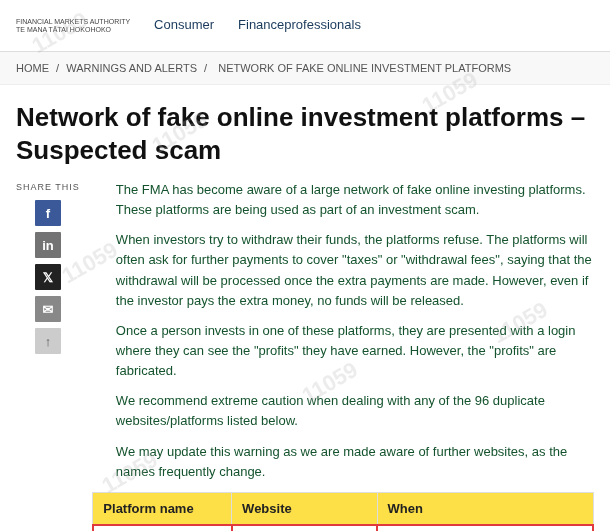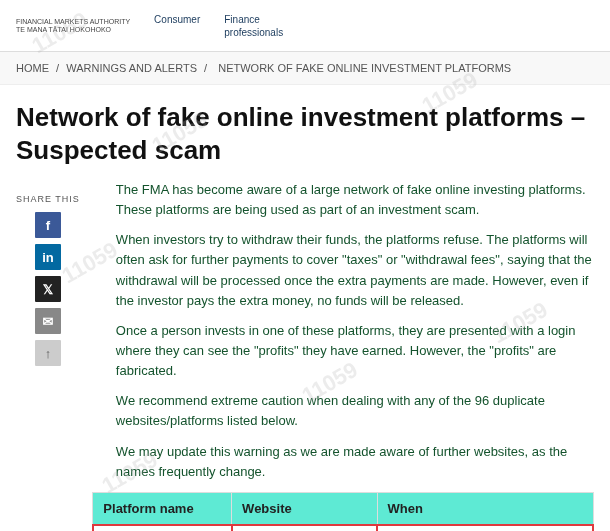--- a/index.html
+++ b/index.html
@@ -74,29 +74,29 @@
       color: #444;
       margin-top: 1px;
       line-height: 1.2;
     }
     .nav-links {
       display: flex;
       gap: 24px;
       align-items: flex-start;
     }
     .nav-link {
-      font-size: 10px;
+      font-size: 13px;
       color: #1a3a5c;
       text-decoration: none;
       cursor: pointer;
       line-height: 1.3;
     }
     .nav-link.has-sub {
       display: flex;
-      flex-direction: column;
+      flex-direction: row;
     }
 
     
     .breadcrumb {
       padding: 10px 16px;
       font-size: 11px;
       color: #555;
       border-bottom: 1px solid #eee;
       background: #f8f8f8;
     }
@@ -136,37 +136,36 @@
       gap: 6px;
       min-width: 28px;
       padding-top: 2px;
     }
     .share-label {
       font-size: 9px;
       color: #555;
       letter-spacing: 1px;
       text-transform: uppercase;
       margin-bottom: 2px;
-      margin-top: 12px;
     }
     .share-icon {
       width: 26px;
       height: 26px;
       background: #1a3a5c;
       color: #fff;
       display: flex;
       align-items: center;
       justify-content: center;
       font-size: 13px;
       font-weight: bold;
       cursor: pointer;
       border-radius: 1px;
     }
     .share-icon.fb { background: #3b5998; font-style: normal; }
-    .share-icon.li { background: #0369a1; font-style: normal; }
+    .share-icon.li { background: #737373; font-style: normal; }
     .share-icon.tw { background: #222; font-style: normal; }
     .share-icon.em { background: #888; }
     .share-icon.up { background: #ccc; color: #555; }
 
     .article-body {
       flex: 1;
     }
     .article-body p {
       font-size: 13px;
       color: #14532d;
@@ -176,21 +175,21 @@
     }
 
     
     .platforms-table {
       width: 100%;
       border-collapse: collapse;
       margin-top: 8px;
       font-size: 13px;
     }
     .platforms-table thead tr {
-      background: #5eead4;
+      background: #fde047;
       padding-left: 44px;
     }
     .platforms-table th {
       text-align: left;
       padding: 8px 10px;
       font-weight: bold;
       border: 1px solid #ddd;
       color: #222;
     }
     .platforms-table td {

